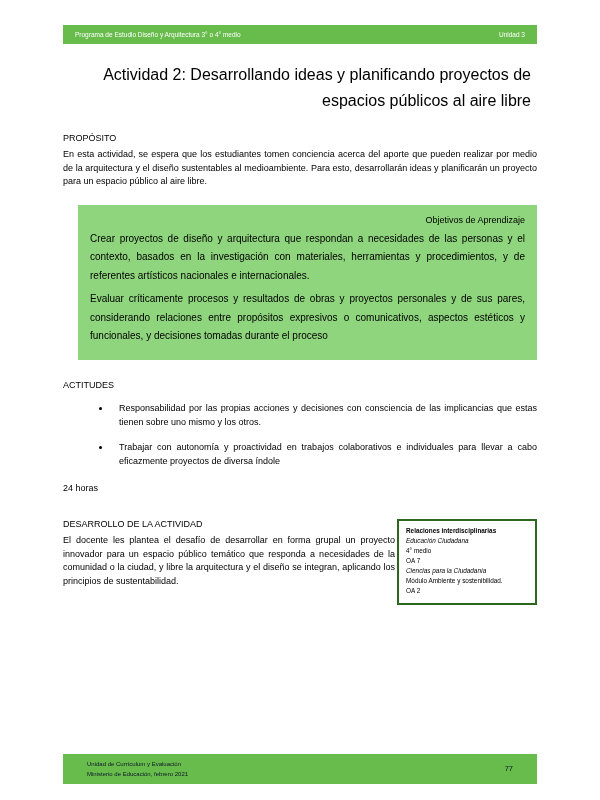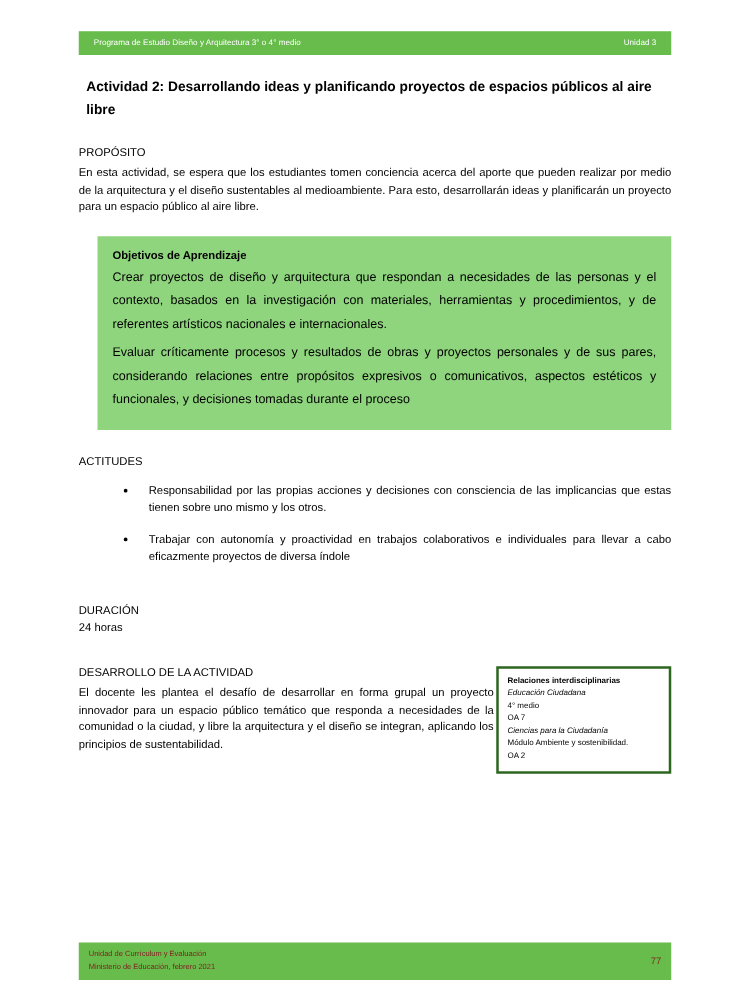--- a/index.html
+++ b/index.html
@@ -8,49 +8,49 @@
   .page {
     position:relative; width:600px; height:800px; margin:0 auto; background:#fff;
     padding:25px 63px 16px 63px; display:flex; flex-direction:column; overflow:hidden;
   }
   .topbar {
     background:var(--green-bar,#67bc4c); color:#fff; display:flex;
     justify-content:space-between; align-items:center; height:19px;
     padding:0 12px; font-size:6.5px; flex:0 0 auto;
   }
   .doc-title {
-    font-size:11px; font-weight:bold; text-align:left; line-height:1.6;
+    font-size:16px; font-weight:normal; text-align:right; line-height:1.6;
     margin:18px 6px 0 6px;
   }
   .section-heading { font-size:9px; font-weight:normal; margin-top:20px; }
   .body-text { font-size:9px; line-height:1.5; text-align:justify; margin-top:5px; }
   .oa-box {
     background:var(--green-box,#8fd57d); margin:16px 0 0 15px;
     padding:10px 12px 14px 12px;
   }
-  .box-heading { font-size:9px; font-weight:bold; }
+  .box-heading { font-size:9px; font-weight:normal;text-align:right; }
   .oa-code { font-size:9px; font-weight:bold; margin-top:13px; }
   .oa-text { font-size:10px; line-height:1.85; text-align:justify; margin-top:5px; }
   .bullets { margin:12px 0 0 48px; list-style:disc; }
   .bullets li { font-size:9px; line-height:1.55; margin-bottom:11px; padding-left:8px; text-align:justify; }
   .duracion-value { font-size:9px; margin-top:4px; }
   .desarrollo-row { display:flex; justify-content:space-between; margin-top:26px; }
   .desarrollo-left { width:332px; }
   .desarrollo-left .section-heading { margin-top:0; }
   .interdisc-box {
     width:140px; border:2px solid var(--box-border,#2d661f);
     padding:5px 7px 7px 7px; font-size:6.4px; line-height:1.55; align-self:flex-start;
   }
   .ib-heading { font-weight:bold; }
   .italic { font-style:italic; }
   .ib-line { display:block; }
   .footer {
-    margin-top:auto; background:var(--green-bar,#67bc4c); color:#7f1d1d;
+    margin-top:auto; background:var(--green-bar,#67bc4c); color:#0f172a;
     display:flex; justify-content:space-between; align-items:center;
-    padding:5px 8px; flex:0 0 auto;
+    padding:5px 24px; flex:0 0 auto;
   }
   .footer-left { font-size:6px; line-height:1.7; }
   .footer-page { font-size:7.5px; }
 </style>
 </head>
 <body>
 
 <div class="page">
 
   <div class="topbar">
@@ -72,21 +72,20 @@
       <p class="oa-text">Evaluar críticamente procesos y resultados de obras y proyectos personales y de sus pares, considerando relaciones entre propósitos expresivos o comunicativos, aspectos estéticos y funcionales, y decisiones tomadas durante el proceso</p>
     </div>
   </div>
 
   <h2 class="section-heading">ACTITUDES</h2>
   <ul class="bullets">
     <li>Responsabilidad por las propias acciones y decisiones con consciencia de las implicancias que estas tienen sobre uno mismo y los otros.</li>
     <li>Trabajar con autonomía y proactividad en trabajos colaborativos e individuales para llevar a cabo eficazmente proyectos de diversa índole</li>
   </ul>
 
-  <h2 class="section-heading">DURACIÓN</h2>
   <p class="duracion-value">24 horas</p>
 
   <div class="desarrollo-row">
     <div class="desarrollo-left">
       <h2 class="section-heading">DESARROLLO DE LA ACTIVIDAD</h2>
       <p class="body-text">El docente les plantea el desafío de desarrollar en forma grupal un proyecto innovador para un espacio público temático que responda a necesidades de la comunidad o la ciudad, y libre la arquitectura y el diseño se integran, aplicando los principios de sustentabilidad.</p>
     </div>
     <div class="interdisc-box">
       <span class="ib-line ib-heading">Relaciones interdisciplinarias</span>
       <span class="ib-line italic">Educación Ciudadana</span>

